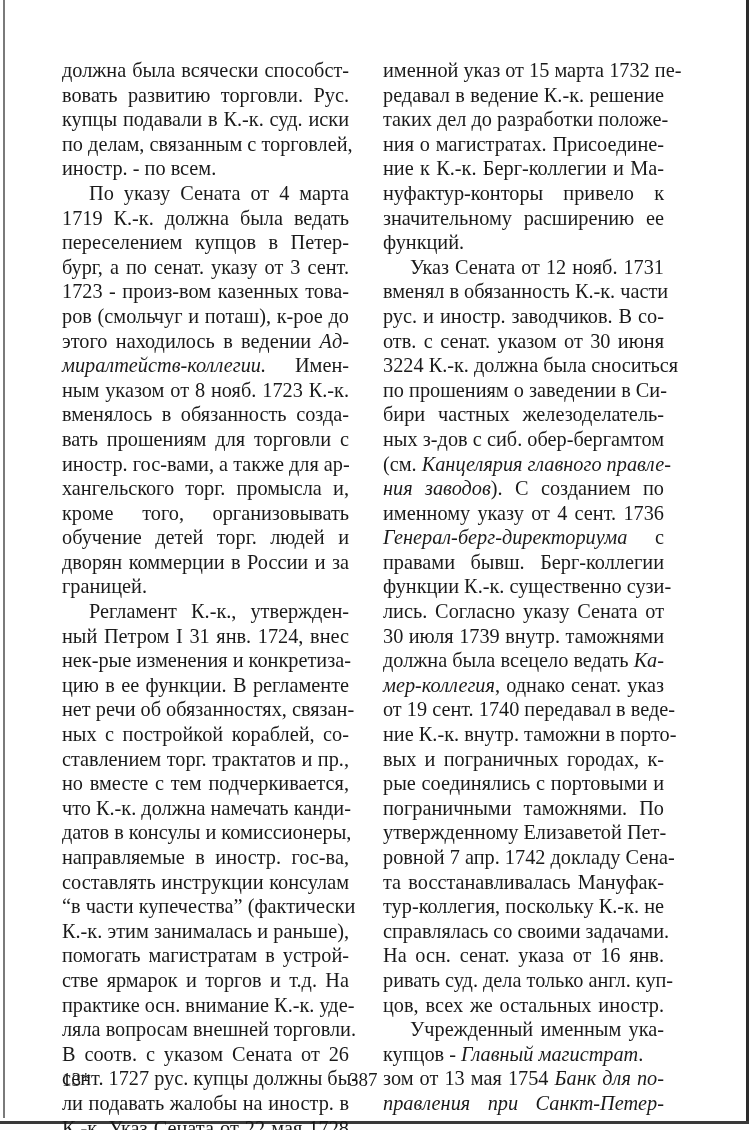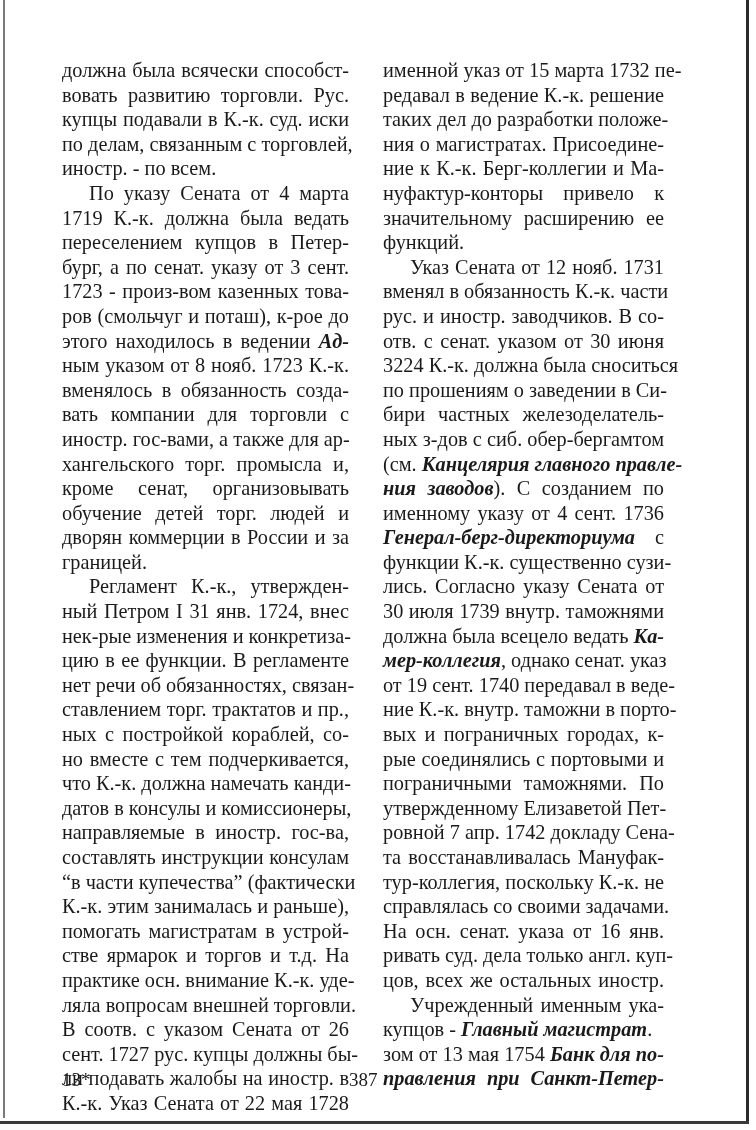--- a/index.html
+++ b/index.html
@@ -9,21 +9,21 @@
   }
   .edge-left { position: absolute; left: 3px; top: 0; width: 2px; height: 1118px; background: #7a7a7a; }
   .edge-right { position: absolute; left: 746px; top: 0; width: 3px; height: 1124px; background: #2a2a2a; }
   .edge-bottom { position: absolute; left: 0; top: 1121px; width: 749px; height: 3px; background: #3a3a3a; }
   .col { position: absolute; top: 58px; font-size: 20.3px; line-height: 24.6px; }
   .col-left { left: 62px; width: 287px; }
   .col-right { left: 383px; width: 281px; }
   .line { display: block; white-space: nowrap; text-align: justify; text-align-last: justify; height: 24.6px; }
   .line.last { text-align-last: left; }
   .line.indent { padding-left: 27px; }
-  .it { font-style: italic; font-weight: bold; }
+  .it { font-style: italic; }
   .footer { position: absolute; top: 1069px; font-size: 19px; }
   .sig { left: 62px; }
   .pnum { left: 349px; }
 </style>
 </head>
 <body>
 
 <div class="edge-left"></div>
 <div class="edge-right"></div>
 <div class="edge-bottom"></div>
@@ -34,36 +34,37 @@
     <span class="line"><span>купцы подавали в К.-к. суд. иски</span></span>
     <span class="line"><span>по делам, связанным с торговлей,</span></span>
     <span class="line last"><span>иностр. - по всем.</span></span>
     <span class="line indent"><span>По указу Сената от 4 марта</span></span>
     <span class="line"><span>1719 К.-к. должна была ведать</span></span>
     <span class="line"><span>переселением купцов в Петер-</span></span>
     <span class="line"><span>бург, а по сенат. указу от 3 сент.</span></span>
     <span class="line"><span>1723 - произ-вом казенных това-</span></span>
     <span class="line"><span>ров (смольчуг и поташ), к-рое до</span></span>
     <span class="line"><span>этого находилось в ведении </span><span class="it">Ад-</span></span>
+    <span class="line"><span class="it">миралтейств-коллегии.</span><span> Имен-</span></span>
     <span class="line"><span>ным указом от 8 нояб. 1723 К.-к.</span></span>
     <span class="line"><span>вменялось в обязанность созда-</span></span>
-    <span class="line"><span>вать компании для торговли с</span></span>
+    <span class="line"><span>вать прошениям для торговли с</span></span>
     <span class="line"><span>иностр. гос-вами, а также для ар-</span></span>
     <span class="line"><span>хангельского торг. промысла и,</span></span>
-    <span class="line"><span>кроме сенат, организовывать</span></span>
+    <span class="line"><span>кроме того, организовывать</span></span>
     <span class="line"><span>обучение детей торг. людей и</span></span>
     <span class="line"><span>дворян коммерции в России и за</span></span>
     <span class="line last"><span>границей.</span></span>
     <span class="line indent"><span>Регламент К.-к., утвержден-</span></span>
     <span class="line"><span>ный Петром I 31 янв. 1724, внес</span></span>
     <span class="line"><span>нек-рые изменения и конкретиза-</span></span>
     <span class="line"><span>цию в ее функции. В регламенте</span></span>
     <span class="line"><span>нет речи об обязанностях, связан-</span></span>
+    <span class="line"><span>ных с постройкой кораблей, со-</span></span>
     <span class="line"><span>ставлением торг. трактатов и пр.,</span></span>
-    <span class="line"><span>ных с постройкой кораблей, со-</span></span>
     <span class="line"><span>но вместе с тем подчеркивается,</span></span>
     <span class="line"><span>что К.-к. должна намечать канди-</span></span>
     <span class="line"><span>датов в консулы и комиссионеры,</span></span>
     <span class="line"><span>направляемые в иностр. гос-ва,</span></span>
     <span class="line"><span>составлять инструкции консулам</span></span>
     <span class="line"><span>“в части купечества” (фактически</span></span>
     <span class="line"><span>К.-к. этим занималась и раньше),</span></span>
     <span class="line"><span>помогать магистратам в устрой-</span></span>
     <span class="line"><span>стве ярмарок и торгов и т.д. На</span></span>
     <span class="line"><span>практике осн. внимание К.-к. уде-</span></span>
@@ -87,20 +88,21 @@
     <span class="line"><span>рус. и иностр. заводчиков. В со-</span></span>
     <span class="line"><span>отв. с сенат. указом от 30 июня</span></span>
     <span class="line"><span>3224 К.-к. должна была сноситься</span></span>
     <span class="line"><span>по прошениям о заведении в Си-</span></span>
     <span class="line"><span>бири частных железоделатель-</span></span>
     <span class="line"><span>ных з-дов с сиб. обер-бергамтом</span></span>
     <span class="line"><span>(см. </span><span class="it">Канцелярия главного правле-</span></span>
     <span class="line"><span class="it">ния заводов</span><span>). С созданием по</span></span>
     <span class="line"><span>именному указу от 4 сент. 1736</span></span>
     <span class="line"><span class="it">Генерал-берг-директориума</span><span> с</span></span>
+    <span class="line"><span>правами бывш. Берг-коллегии</span></span>
     <span class="line"><span>функции К.-к. существенно сузи-</span></span>
     <span class="line"><span>лись. Согласно указу Сената от</span></span>
     <span class="line"><span>30 июля 1739 внутр. таможнями</span></span>
     <span class="line"><span>должна была всецело ведать </span><span class="it">Ка-</span></span>
     <span class="line"><span class="it">мер-коллегия</span><span>, однако сенат. указ</span></span>
     <span class="line"><span>от 19 сент. 1740 передавал в веде-</span></span>
     <span class="line"><span>ние К.-к. внутр. таможни в порто-</span></span>
     <span class="line"><span>вых и пограничных городах, к-</span></span>
     <span class="line"><span>рые соединялись с портовыми и</span></span>
     <span class="line"><span>пограничными таможнями. По</span></span>

